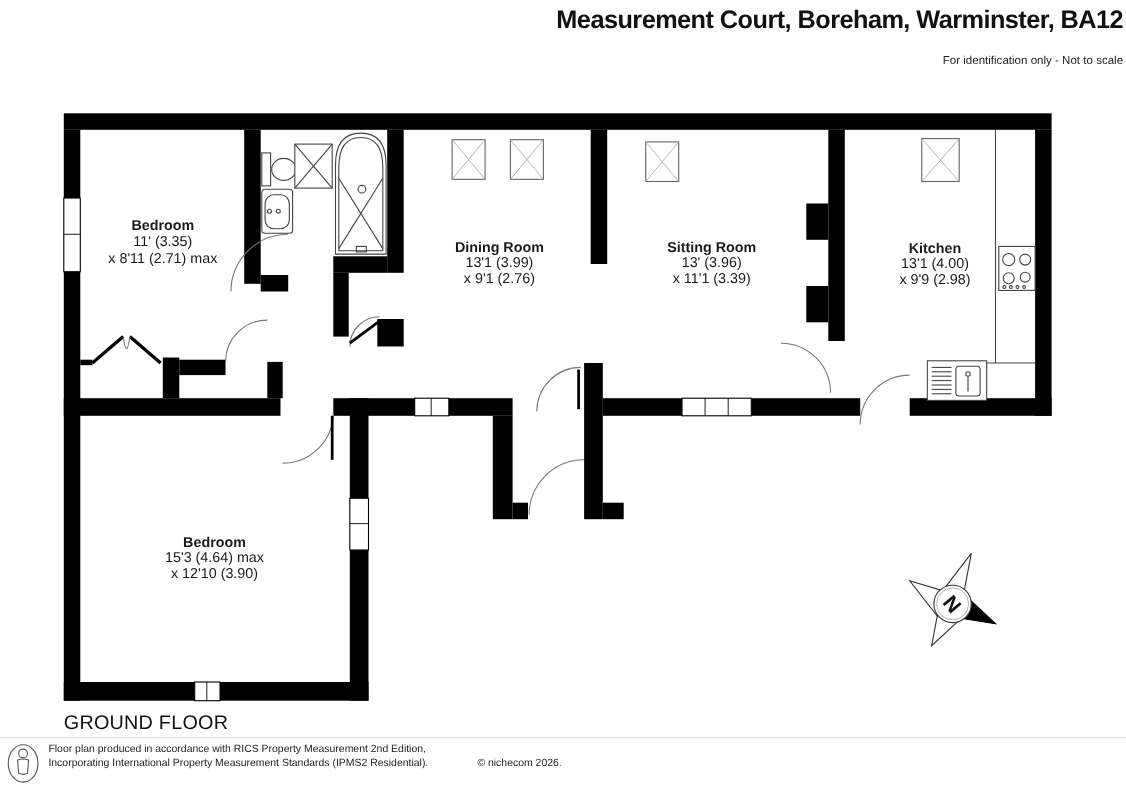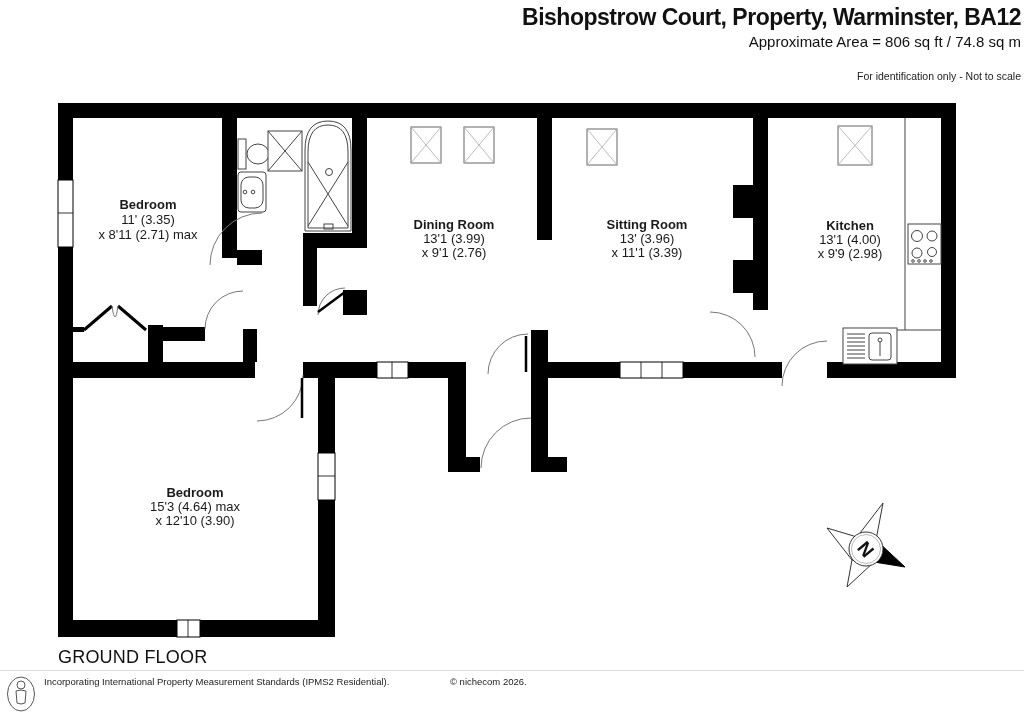--- a/index.html
+++ b/index.html
@@ -9,37 +9,36 @@
   .header .title{font-size:23px;font-weight:700;letter-spacing:-0.5px;}
   .header .area{font-size:15px;margin-top:3px;}
   .header .disclaimer{font-size:10.5px;margin-top:19px;color:#222;}
   .plan{position:absolute;left:0;top:0;}
   .room-label{fill:#1a1a1a;font-size:13px;text-anchor:middle;}
   .room-label.bold{font-weight:700;}
   .ground-floor{position:absolute;left:58px;top:647px;font-size:18px;font-weight:400;letter-spacing:0.2px;}
   .footer{position:absolute;left:6px;top:676px;display:flex;align-items:flex-start;}
   .footer-rule{position:absolute;left:0;top:670px;width:1024px;height:1px;background:#ddd;}
   .footer .text{margin-left:8px;font-size:9.5px;line-height:11.5px;color:#222;}
-  .footer .copyright{margin-left:16px;padding-left:42px;}
+  .footer .copyright{padding-left:42px;}
   svg .wall{fill:#000;stroke:none;}
   svg .arc{fill:none;stroke:#777;stroke-width:1;}
   svg .leaf{stroke:#000;stroke-width:2.5;fill:none;}
   svg .fix{fill:#fff;stroke:#444;stroke-width:1;}
   svg .thin{fill:none;stroke:#444;stroke-width:1;}
   svg .roof{fill:#fff;stroke:#666;stroke-width:1;}
   svg .roofx{stroke:#aaa;stroke-width:0.8;}
   svg .win{fill:#fff;stroke:#000;stroke-width:1;}
   svg .wintick{stroke:#000;stroke-width:0.8;}
 </style>
 </head>
 <body>
 
 <div class="header">
-  <div class="title">Bishopstrow Court, Property, Warminster, BA12</div>
-  <div class="area">Approximate Area = 806 sq ft / 74.8 sq m</div>
+  <div class="title">Measurement Court, Boreham, Warminster, BA12</div>
   <div class="disclaimer">For identification only - Not to scale</div>
 </div>
 
 <svg class="plan" width="1024" height="715" viewBox="0 0 1024 715">
 
   <g>
     <rect class="wall" x="58" y="103" width="898" height="15"></rect>
     <rect class="wall" x="941" y="118" width="15" height="260"></rect>
     <rect class="wall" x="58" y="118" width="15" height="62"></rect>
     <rect class="wall" x="58" y="247" width="15" height="390"></rect>
@@ -260,18 +259,19 @@
 <div class="ground-floor">GROUND FLOOR</div>
 
 <div class="footer-rule"></div>
 <div class="footer">
   <svg width="30" height="36" viewBox="0 0 30 36">
     <ellipse cx="15" cy="18" rx="13.5" ry="17" fill="none" stroke="#555" stroke-width="1"></ellipse>
     <circle cx="15" cy="9" r="4" fill="none" stroke="#555" stroke-width="1"></circle>
     <path d="M10,15 Q15,13 20,15 L19,27 Q15,29 11,27 Z" fill="none" stroke="#555" stroke-width="1"></path>
   </svg>
   <div class="text">
+    <div>Floor plan produced in accordance with RICS Property Measurement 2nd Edition,</div>
     <div>
       <span>Incorporating International Property Measurement Standards (IPMS2 Residential).</span>
       <span class="copyright">© nichecom 2026.</span>
     </div>
   </div>
 </div>
 
 </body></html>

